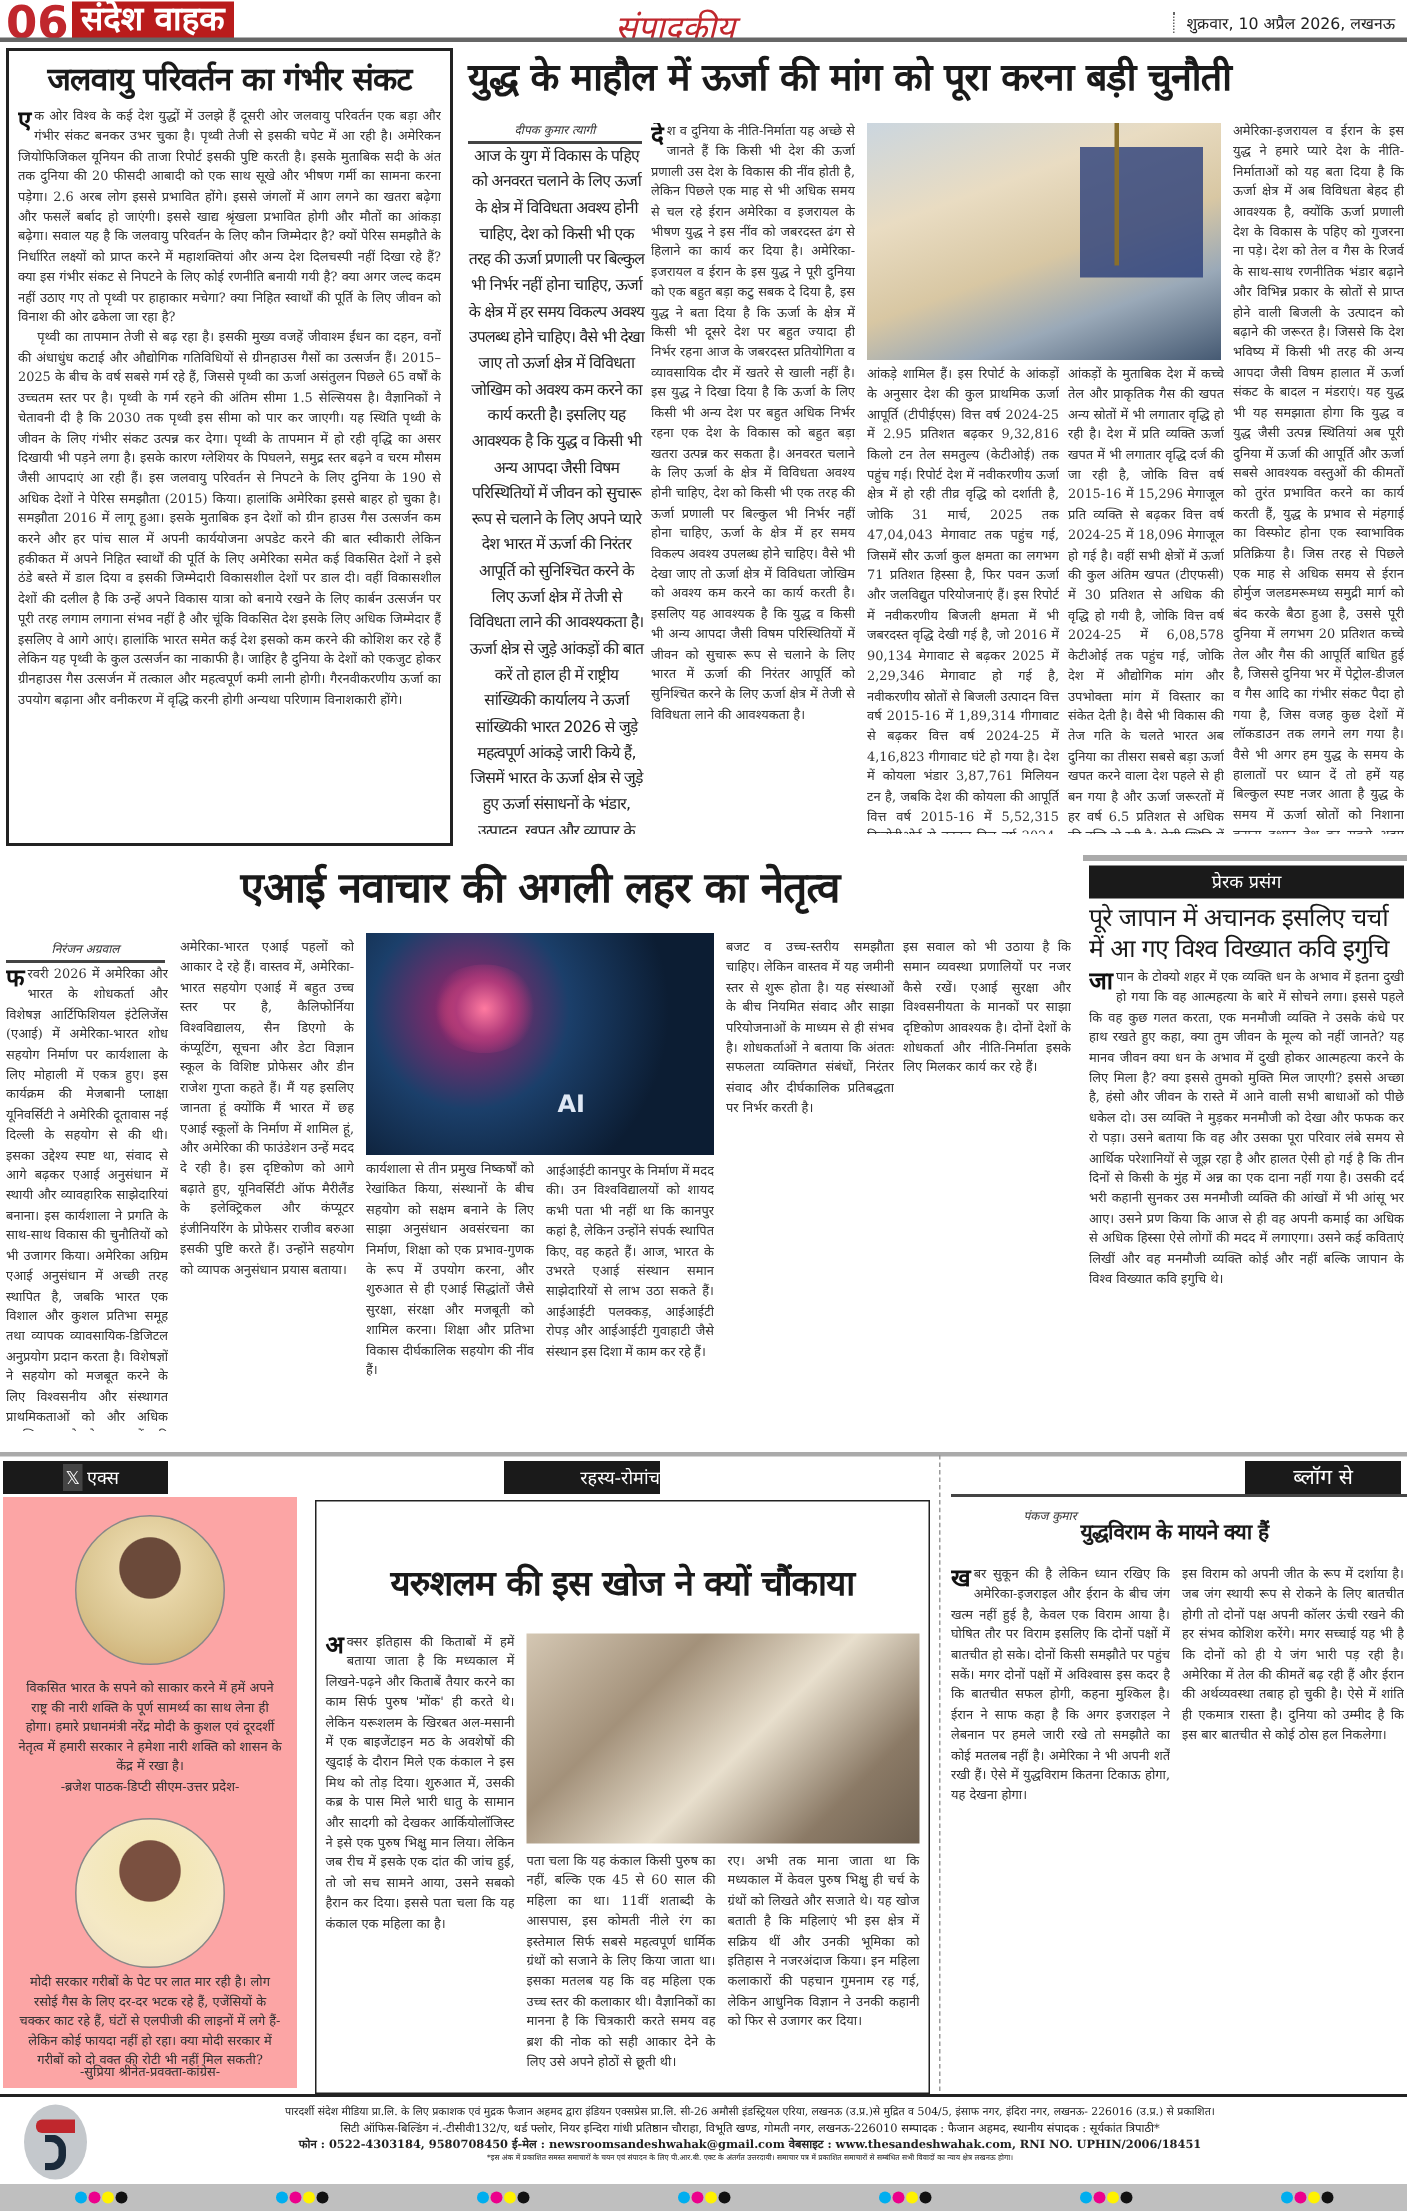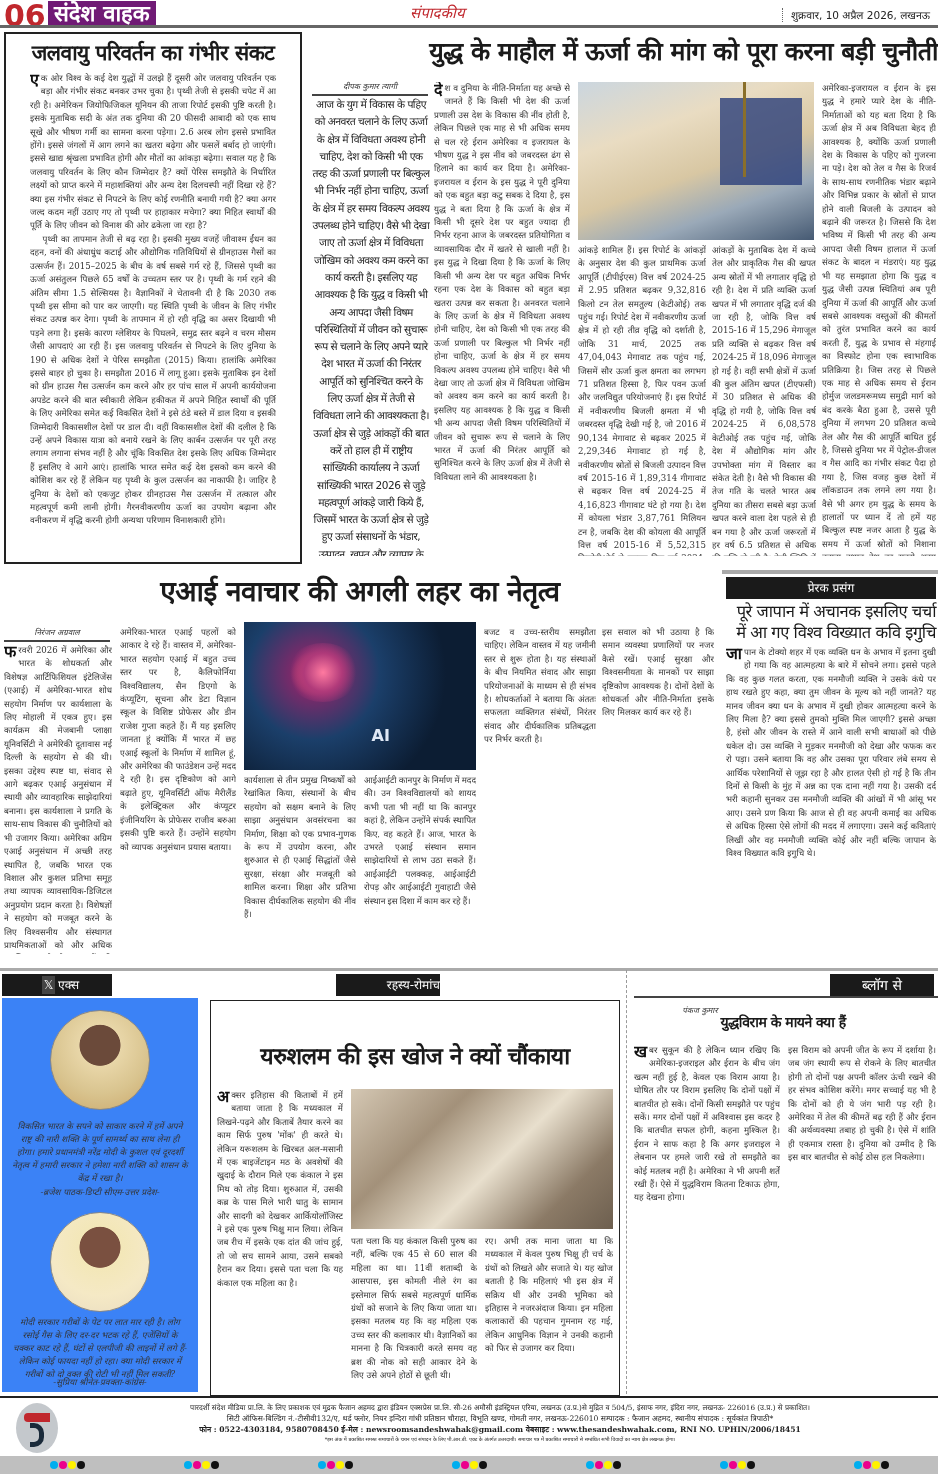--- a/index.html
+++ b/index.html
@@ -1,51 +1,51 @@
 <!DOCTYPE html>
 <html><head>
 <meta charset="utf-8">
 <style>
   * { box-sizing: border-box; margin: 0; padding: 0; }
   body { width: 938px; height: 1474px; background: #fff; font-family: "DejaVu Serif", serif; color: #222; overflow: hidden; position: relative; }
   .abs { position: absolute; }
   .txt { font-size: 8.6px; line-height: 13.4px; text-align: justify; color: #333; overflow: hidden; }
-  .hd { font-family: "DejaVu Sans", sans-serif; font-weight: bold; color: #1a1a1a; letter-spacing: -0.5px; text-align: right; }
+  .hd { font-family: "DejaVu Sans", sans-serif; font-weight: bold; color: #1a1a1a; letter-spacing: -0.5px; }
   
   .pageno { left: 4px; top: 0; font-family: "DejaVu Sans", sans-serif; font-weight: bold; font-size: 30px; color: #c0272d; line-height: 32px; }
-  .brand { left: 48px; top: 1px; background: #701a75; color: #fff; font-family: "DejaVu Sans", sans-serif; font-weight: bold; font-size: 22px; padding: 0 6px; height: 26px; line-height: 26px; }
-  .section { left: 410px; top: 2px; font-family: "DejaVu Serif", serif; font-style: italic; font-size: 15px; color: #c0272d; }
+  .brand { left: 48px; top: 1px; background: #b91c1c; color: #fff; font-family: "DejaVu Sans", sans-serif; font-weight: bold; font-size: 22px; padding: 0 6px; height: 26px; line-height: 26px; }
+  .section { left: 410px; top: 2px; font-family: "DejaVu Serif", serif; font-style: italic; font-size: 22px; color: #c0272d; }
   .dateline { right: 8px; top: 8px; font-family: "DejaVu Sans", sans-serif; font-size: 10.5px; color: #222; border-left: 1px dotted #666; padding-left: 8px; }
   .mastrule { left: 0; top: 25px; width: 938px; height: 3px; background: #666; }
   .box { border: 2px solid #222; }
   .drop { font-weight: bold; font-size: 16px; float: left; line-height: 16px; margin-right: 2px; color: #111; }
   .photo { background: linear-gradient(160deg, #cbd6df 0%, #e9dcc2 30%, #d8c7a3 55%, #9aa9b8 75%, #465a73 100%); }
   .ai-photo { background: radial-gradient(circle at 30% 35%, #ff4e6a 0%, #7a2a6a 12%, #1b3f6a 35%, #0c1d33 70%); }
   .ai-label { color: #dfe8f5; font-family: "DejaVu Sans", sans-serif; font-weight: bold; font-size: 16px; }
   .bone-photo { background: linear-gradient(135deg, #d4c7b3 0%, #a3917a 30%, #e8dfcd 55%, #8b7a66 80%, #6d5f4f 100%); }
   .strip-label { background: #1a1a1a; color: #fff; font-family: "DejaVu Sans", sans-serif; font-size: 12px; text-align: center; height: 22px; line-height: 22px; }
-  .greybox { background: #3b82f6; font-style: italic; }
+  .greybox { background: #fca5a5; }
   .avatar { border-radius: 50%; border: 1px solid #888; }
   .quote { font-size: 8.6px; line-height: 13px; text-align: center; color: #333; }
   .footer-text { font-size: 7.6px; line-height: 11px; text-align: center; color: #222; }
   .dots { display: flex; gap: 1px; }
   .dot { width: 8px; height: 8px; border-radius: 50%; }
   .vdash { border-left: 1px dashed #999; }
   .byline { font-style: italic; font-size: 8px; text-align: center; color: #333; }
 </style>
 </head>
 <body>
 
 <div class="abs pageno">06</div>
 <div class="abs brand">संदेश वाहक</div>
 <div class="abs section">संपादकीय</div>
 <div class="abs dateline">शुक्रवार, 10 अप्रैल 2026, लखनऊ</div>
 <div class="abs mastrule"></div>
 
-<div class="abs box" style="left:4px; top:32px; width:298px; height:532px; padding:4px 24px;">
+<div class="abs box" style="left:4px; top:32px; width:298px; height:532px; padding:4px 6px;">
   <div class="hd" style="font-size:21px; line-height:30px; text-align:center; margin-bottom:4px;">जलवायु परिवर्तन का गंभीर संकट</div>
   <div class="txt" style="height:480px;">
     <span class="drop">ए</span><span>क ओर विश्व के कई देश युद्धों में उलझे हैं दूसरी ओर जलवायु परिवर्तन एक बड़ा और गंभीर संकट बनकर उभर चुका है। पृथ्वी तेजी से इसकी चपेट में आ रही है। अमेरिकन जियोफिजिकल यूनियन की ताजा रिपोर्ट इसकी पुष्टि करती है। इसके मुताबिक सदी के अंत तक दुनिया की 20 फीसदी आबादी को एक साथ सूखे और भीषण गर्मी का सामना करना पड़ेगा। 2.6 अरब लोग इससे प्रभावित होंगे। इससे जंगलों में आग लगने का खतरा बढ़ेगा और फसलें बर्बाद हो जाएंगी। इससे खाद्य श्रृंखला प्रभावित होगी और मौतों का आंकड़ा बढ़ेगा। सवाल यह है कि जलवायु परिवर्तन के लिए कौन जिम्मेदार है? क्यों पेरिस समझौते के निर्धारित लक्ष्यों को प्राप्त करने में महाशक्तियां और अन्य देश दिलचस्पी नहीं दिखा रहे हैं? क्या इस गंभीर संकट से निपटने के लिए कोई रणनीति बनायी गयी है? क्या अगर जल्द कदम नहीं उठाए गए तो पृथ्वी पर हाहाकार मचेगा? क्या निहित स्वार्थों की पूर्ति के लिए जीवन को विनाश की ओर ढकेला जा रहा है?</span><br>&nbsp;&nbsp;&nbsp;&nbsp;<span>पृथ्वी का तापमान तेजी से बढ़ रहा है। इसकी मुख्य वजहें जीवाश्म ईंधन का दहन, वनों की अंधाधुंध कटाई और औद्योगिक गतिविधियों से ग्रीनहाउस गैसों का उत्सर्जन हैं। 2015–2025 के बीच के वर्ष सबसे गर्म रहे हैं, जिससे पृथ्वी का ऊर्जा असंतुलन पिछले 65 वर्षों के उच्चतम स्तर पर है। पृथ्वी के गर्म रहने की अंतिम सीमा 1.5 सेल्सियस है। वैज्ञानिकों ने चेतावनी दी है कि 2030 तक पृथ्वी इस सीमा को पार कर जाएगी। यह स्थिति पृथ्वी के जीवन के लिए गंभीर संकट उत्पन्न कर देगा। पृथ्वी के तापमान में हो रही वृद्धि का असर दिखायी भी पड़ने लगा है। इसके कारण ग्लेशियर के पिघलने, समुद्र स्तर बढ़ने व चरम मौसम जैसी आपदाएं आ रही हैं। इस जलवायु परिवर्तन से निपटने के लिए दुनिया के 190 से अधिक देशों ने पेरिस समझौता (2015) किया। हालांकि अमेरिका इससे बाहर हो चुका है। समझौता 2016 में लागू हुआ। इसके मुताबिक इन देशों को ग्रीन हाउस गैस उत्सर्जन कम करने और हर पांच साल में अपनी कार्ययोजना अपडेट करने की बात स्वीकारी लेकिन हकीकत में अपने निहित स्वार्थों की पूर्ति के लिए अमेरिका समेत कई विकसित देशों ने इसे ठंडे बस्ते में डाल दिया व इसकी जिम्मेदारी विकासशील देशों पर डाल दी। वहीं विकासशील देशों की दलील है कि उन्हें अपने विकास यात्रा को बनाये रखने के लिए कार्बन उत्सर्जन पर पूरी तरह लगाम लगाना संभव नहीं है और चूंकि विकसित देश इसके लिए अधिक जिम्मेदार हैं इसलिए वे आगे आएं। हालांकि भारत समेत कई देश इसको कम करने की कोशिश कर रहे हैं लेकिन यह पृथ्वी के कुल उत्सर्जन का नाकाफी है। जाहिर है दुनिया के देशों को एकजुट होकर ग्रीनहाउस गैस उत्सर्जन में तत्काल और महत्वपूर्ण कमी लानी होगी। गैरनवीकरणीय ऊर्जा का उपयोग बढ़ाना और वनीकरण में वृद्धि करनी होगी अन्यथा परिणाम विनाशकारी होंगे।</span>
   </div>
 </div>
 
 <div class="abs hd" style="left:312px; top:34px; width:626px; font-size:25px; line-height:36px; white-space:nowrap;">युद्ध के माहौल में ऊर्जा की मांग को पूरा करना बड़ी चुनौती</div>
 <div class="abs" style="left:312px; top:80px; width:116px; border-bottom:2px solid #444; padding-bottom:3px;">
   <div class="byline">दीपक कुमार त्यागी</div>
 </div>

